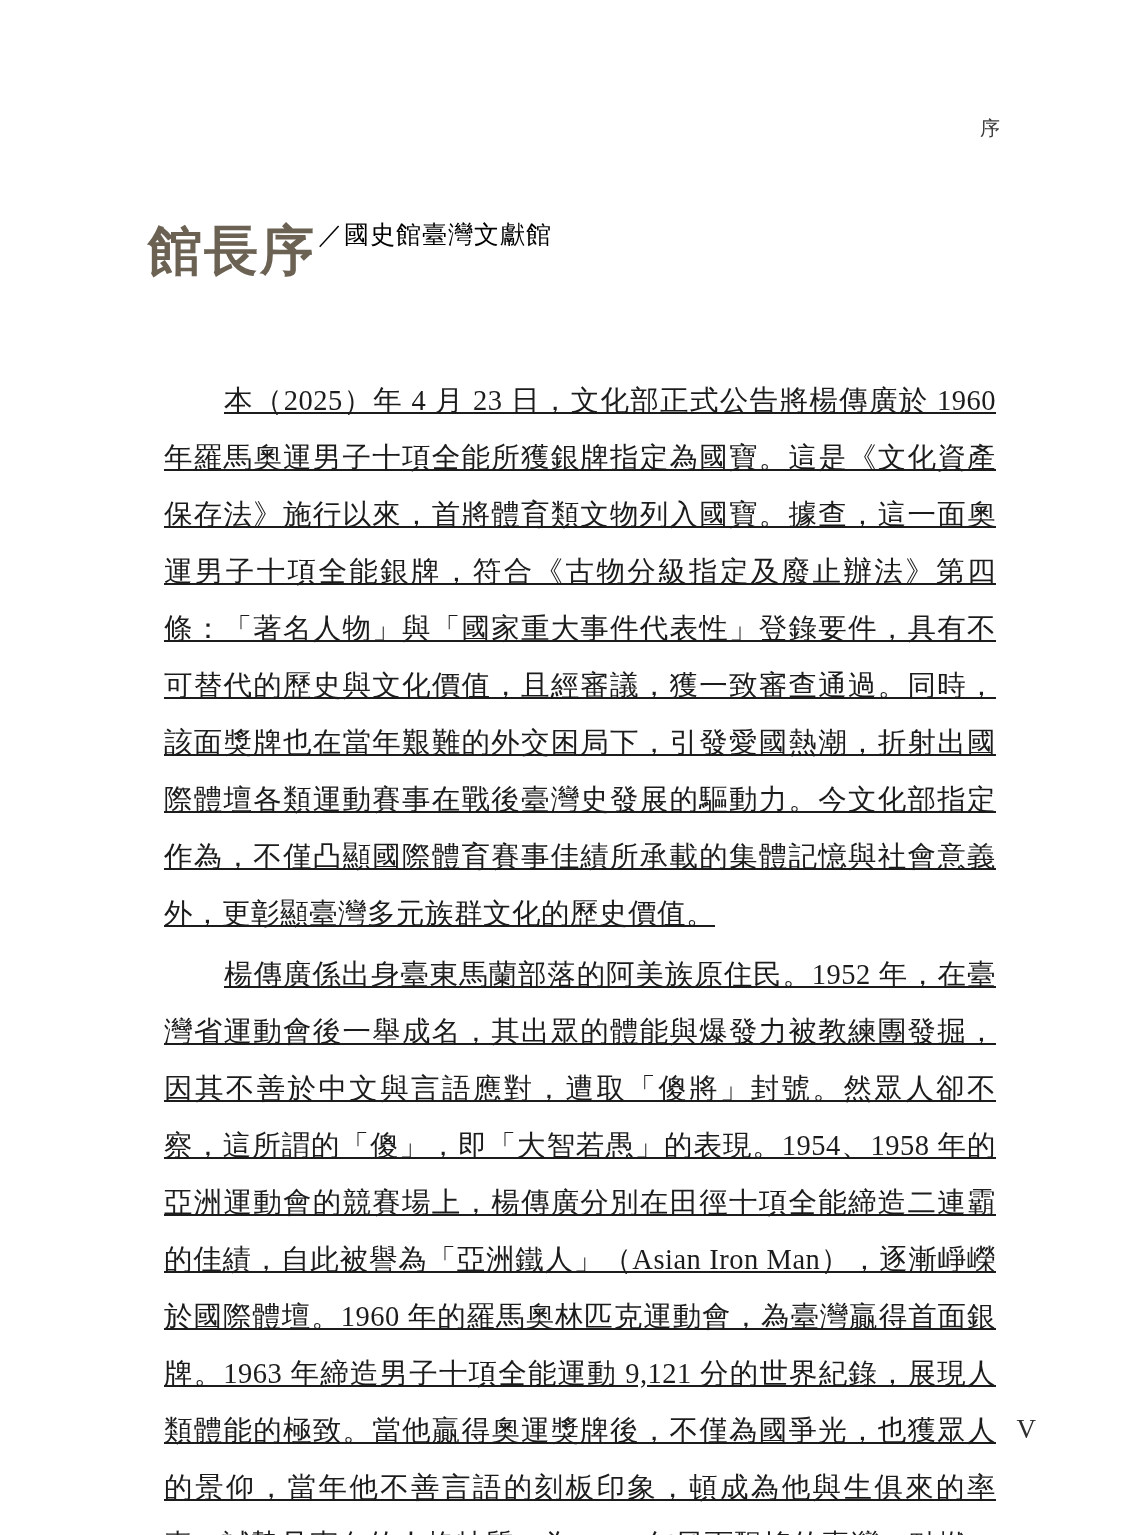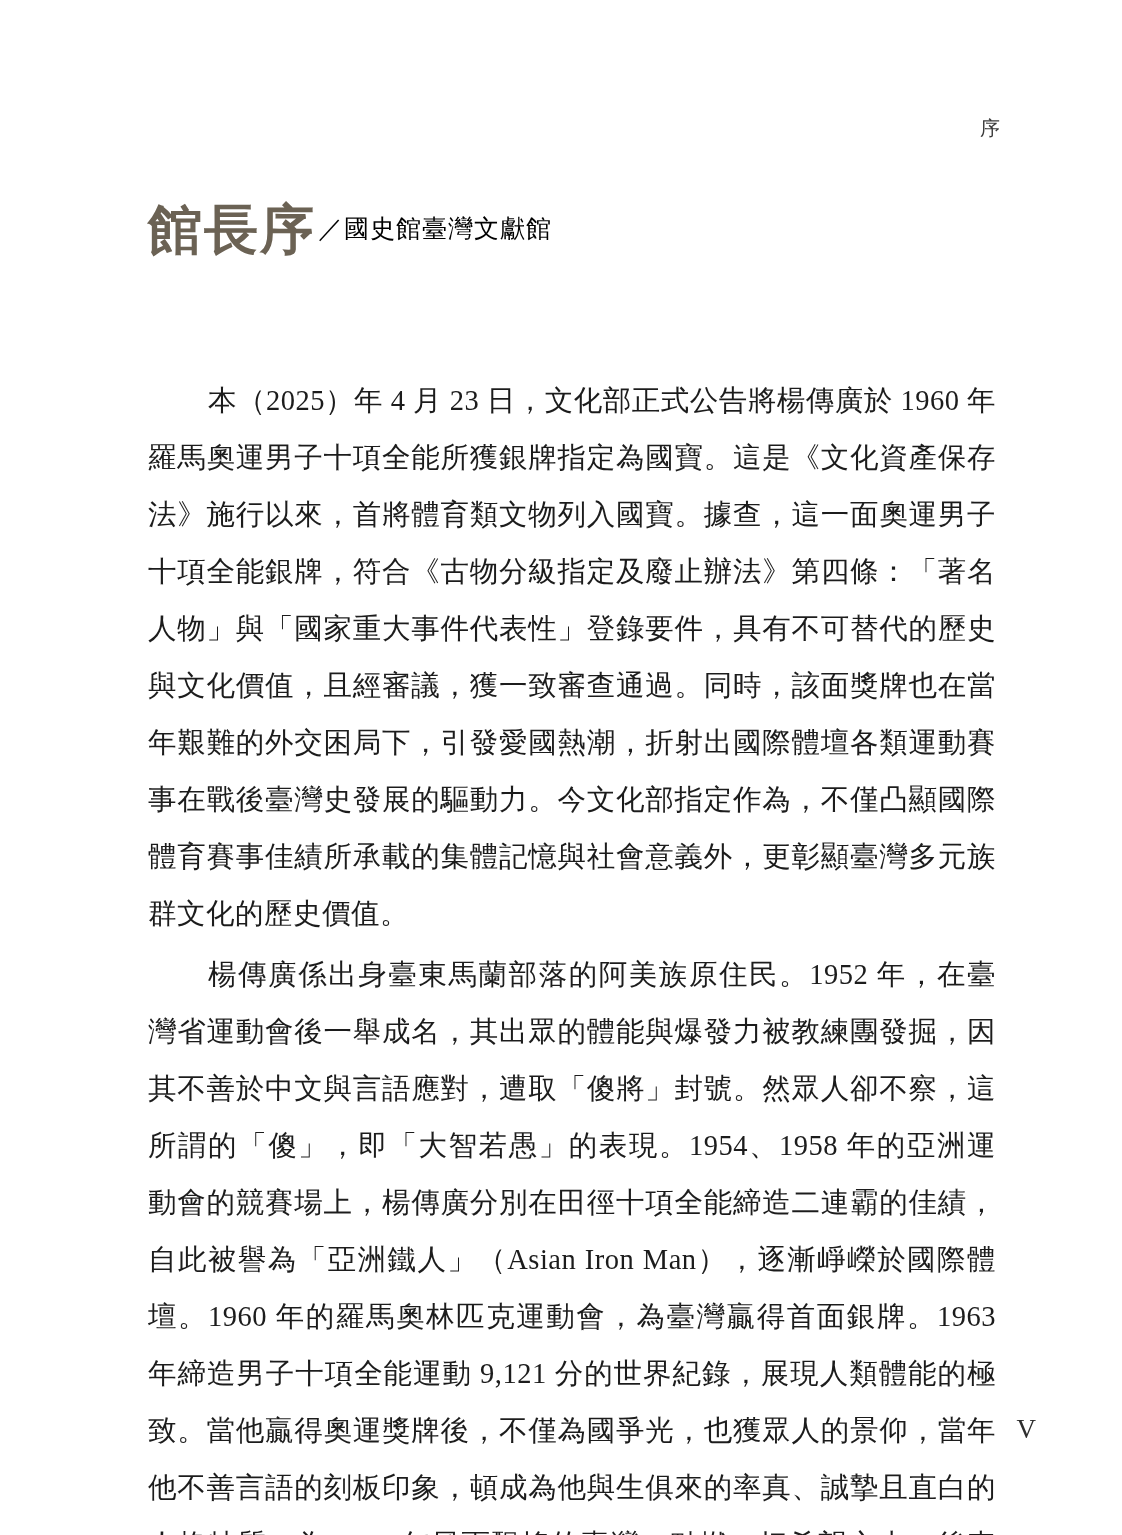--- a/index.html
+++ b/index.html
@@ -26,24 +26,24 @@
     font-size: 20px;
     line-height: 1;
     color: #3a3a3a;
     letter-spacing: 0;
     white-space: nowrap;
   }
 
   
   .title-block {
     position: absolute;
-    top: 203px;
+    top: 224px;
     left: 148px;
     display: flex;
-    align-items: center;
+    align-items: flex-start;
     white-space: nowrap;
   }
 
   .title-main {
     font-size: 54px;
     line-height: 1;
     font-weight: 700;
     color: #6b6254;
     letter-spacing: 2px;
     font-family: "Liberation Serif", "DejaVu Serif", serif;
@@ -67,24 +67,25 @@
     width: 848px;
     font-size: 28.5px;
     line-height: 57px;
     color: #1c1c1c;
     text-align: justify;
     text-justify: inter-character;
     letter-spacing: 0.5px;
   }
 
   .body-text p {
-    margin: 0 0 4px 0;
+    margin: 0 0 4px 16px;
     text-indent: 60px;
     text-align: justify;
     text-justify: inter-character;
+    text-decoration: underline;
   }
 
   .body-text p:last-child {
     margin-bottom: 0;
   }
 
   
   .folio {
     position: absolute;
     bottom: 92px;

